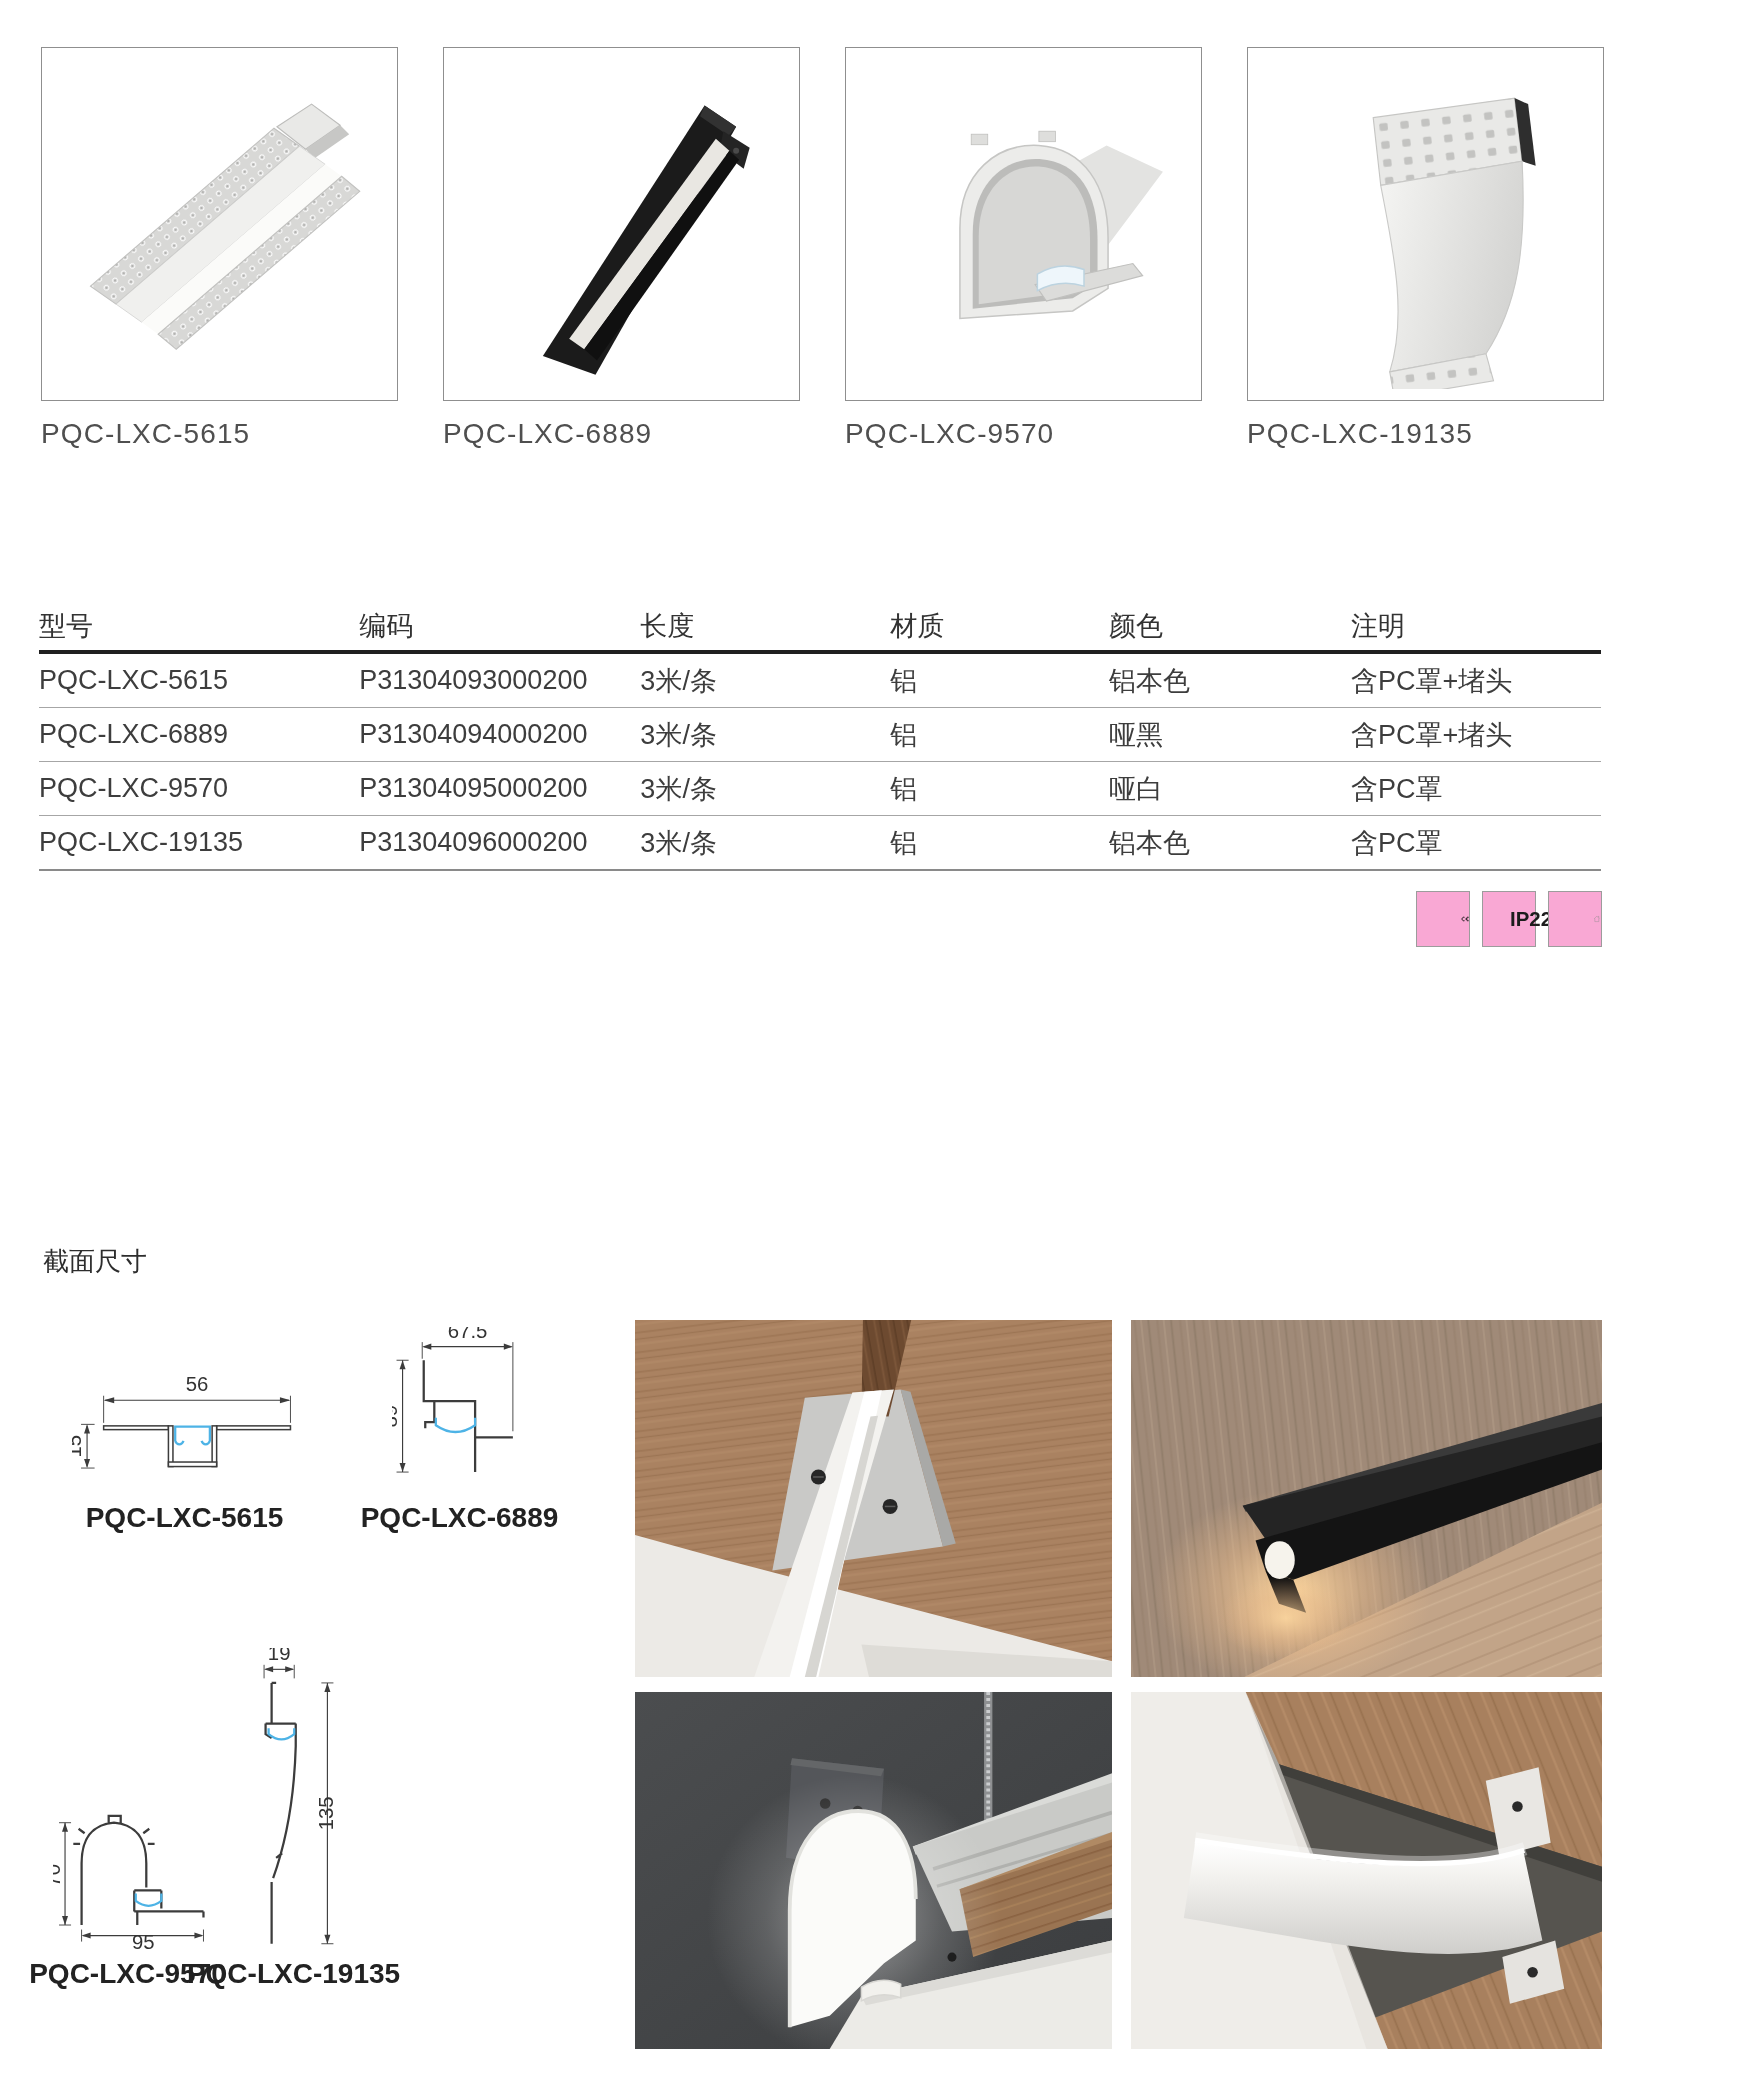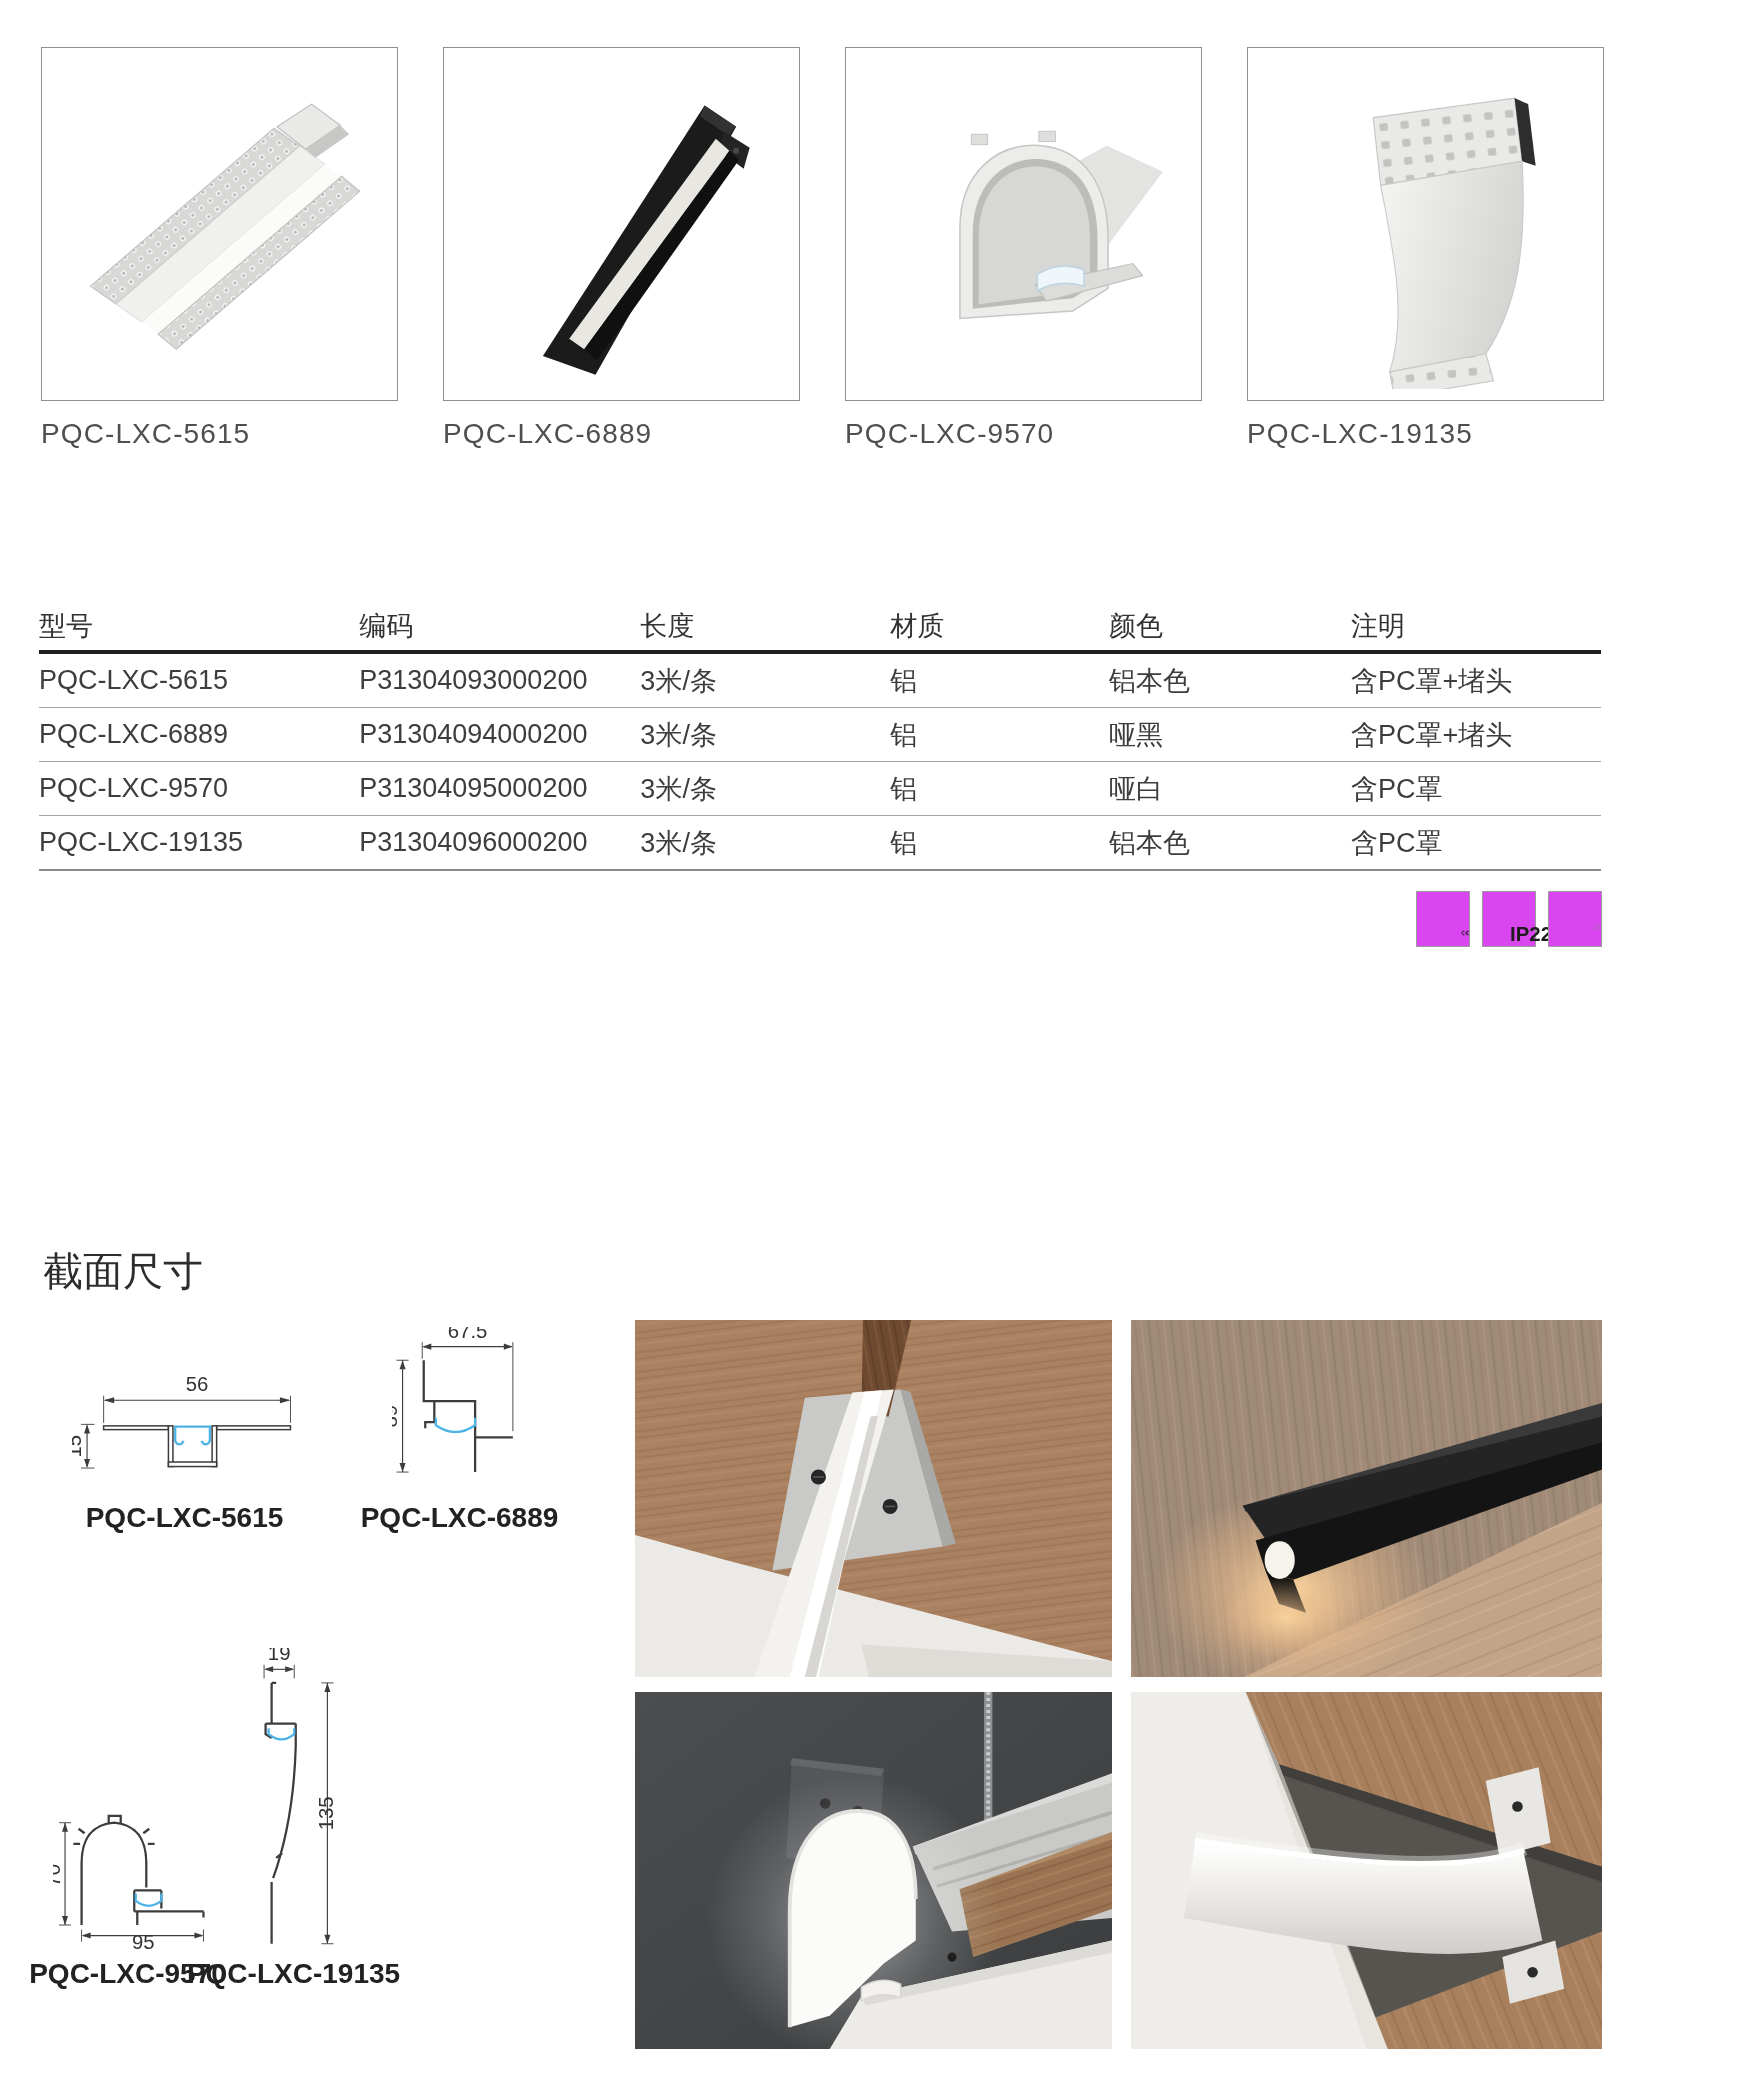--- a/index.html
+++ b/index.html
@@ -20,27 +20,27 @@
   
   .spec-table { position:absolute; left:39px; top:602px; width:1562px; color:#3d3d3d; }
   .tr { display:grid; grid-template-columns:20.5% 18% 16% 14% 15.5% 16%; align-items:center; text-align:left; }
   .tr.head { height:48px; border-bottom:4.5px solid #1f1f1f; color:#333333; font-size:27px; }
   .tr.body { height:53px; border-bottom:1.5px solid #a6a6a6; font-size:27px; }
   .tr.body.last { border-bottom:2.3px solid #8a8a8a; }
 
   
   .certs { position:absolute; left:1416px; top:891px; display:flex; gap:12px; }
   .cert {
-    width:54px; height:56px; border:1.5px solid #9c9c9c; box-sizing:border-box; background:#d946ef;
-    display:flex; align-items:flex-end; justify-content:center;padding-left:44px;
+    width:54px; height:56px; border:1.5px solid #9c9c9c; box-sizing:border-box; background:#f9a8d4;
+    display:flex; align-items:center; justify-content:center;padding-left:44px;
   }
   .cert-ip { font-weight:bold; font-size:20.4px; color:#1c1c1c; }
 
   
-  .section-title { position:absolute; font-size:40px; color:#2d2d2d; font-weight:500; }
+  .section-title { position:absolute; font-size:26px; color:#2d2d2d; font-weight:500; }
   #dims-title { left:43px; top:1244px; }
   #install-title { left:635px; top:1292px;margin-top:41px; }
 
   
   .diag { position:absolute; }
   #diag-5615  { left:72px;  top:1376px; width:226px; height:102px; }
   #diag-6889  { left:392px; top:1327px; width:136px; height:170px; }
   #diag-9570  { left:53px;  top:1803px; width:158px; height:147px; }
   #diag-19135 { left:249px; top:1648px; width:98px; height:302px; }
   .diag-label { position:absolute; width:241px; text-align:center; font-size:28px; font-weight:600; color:#222222; }

